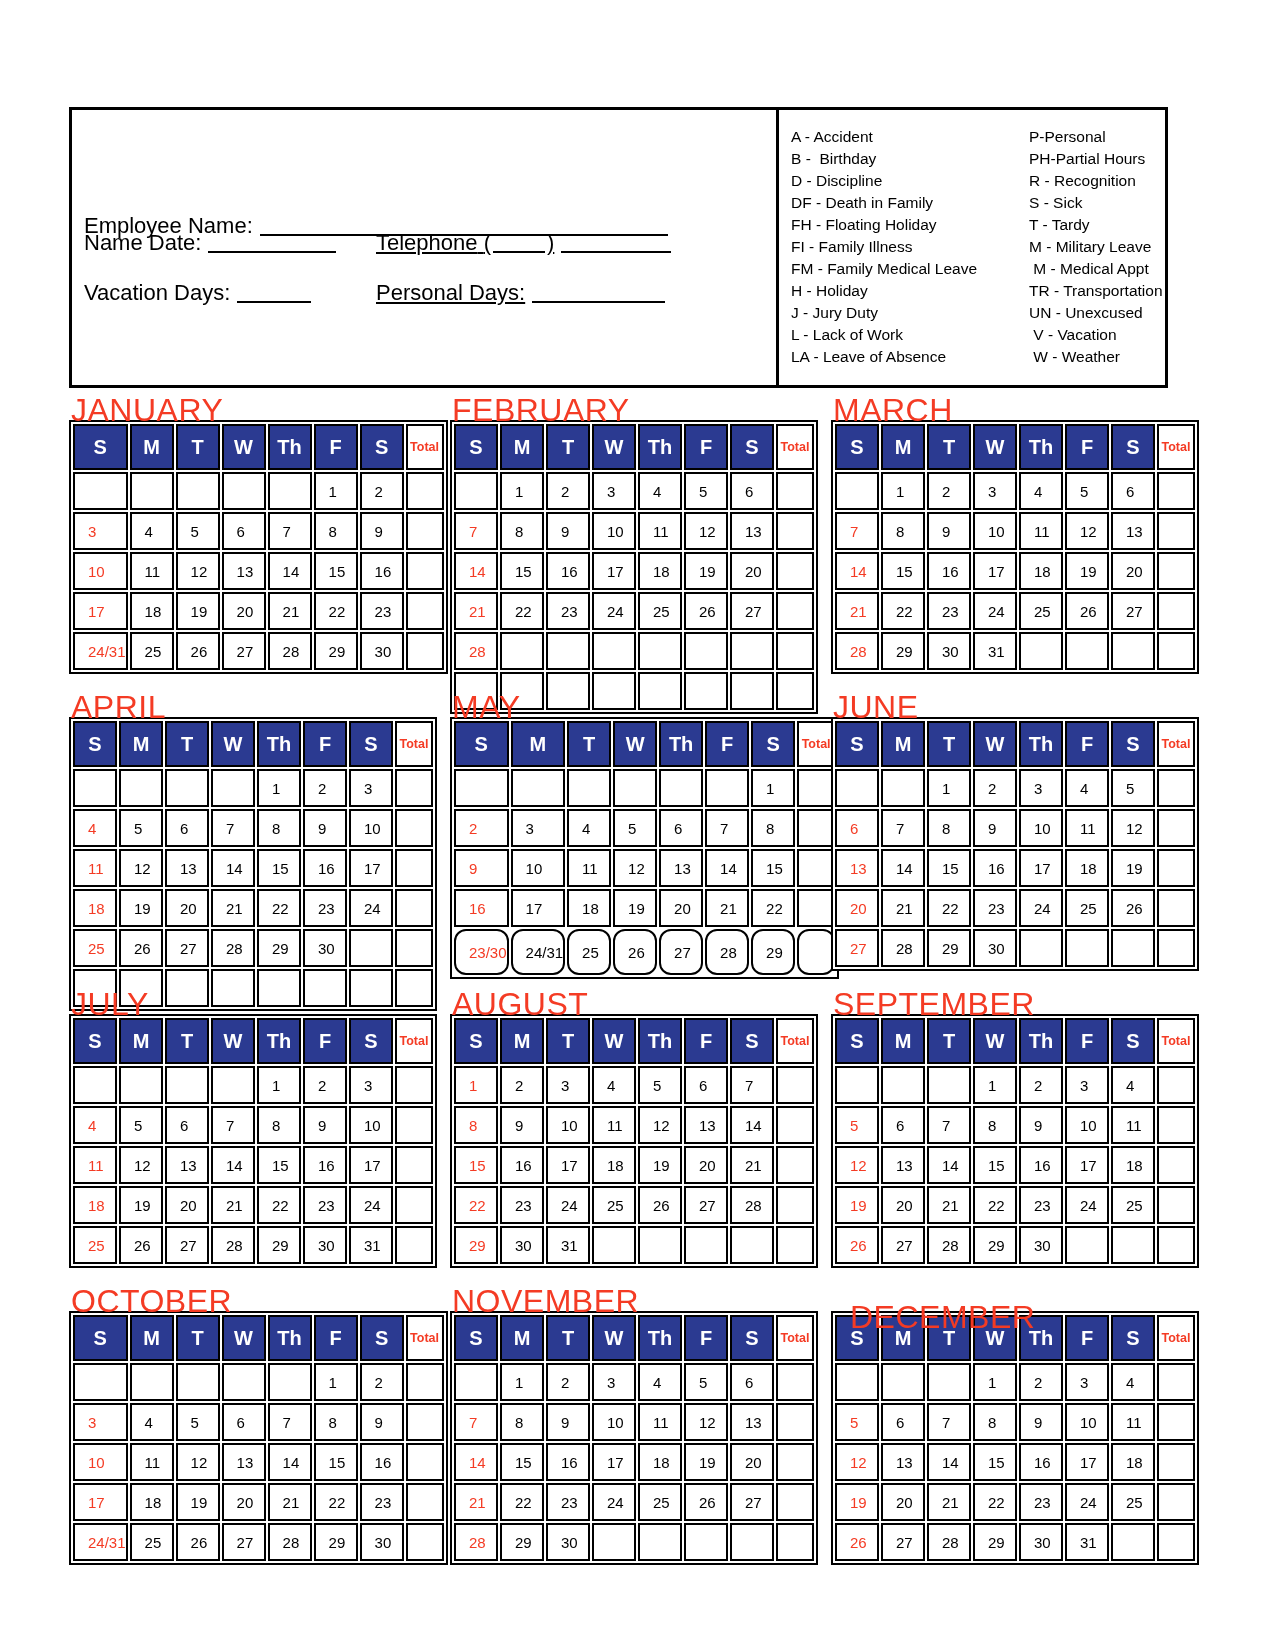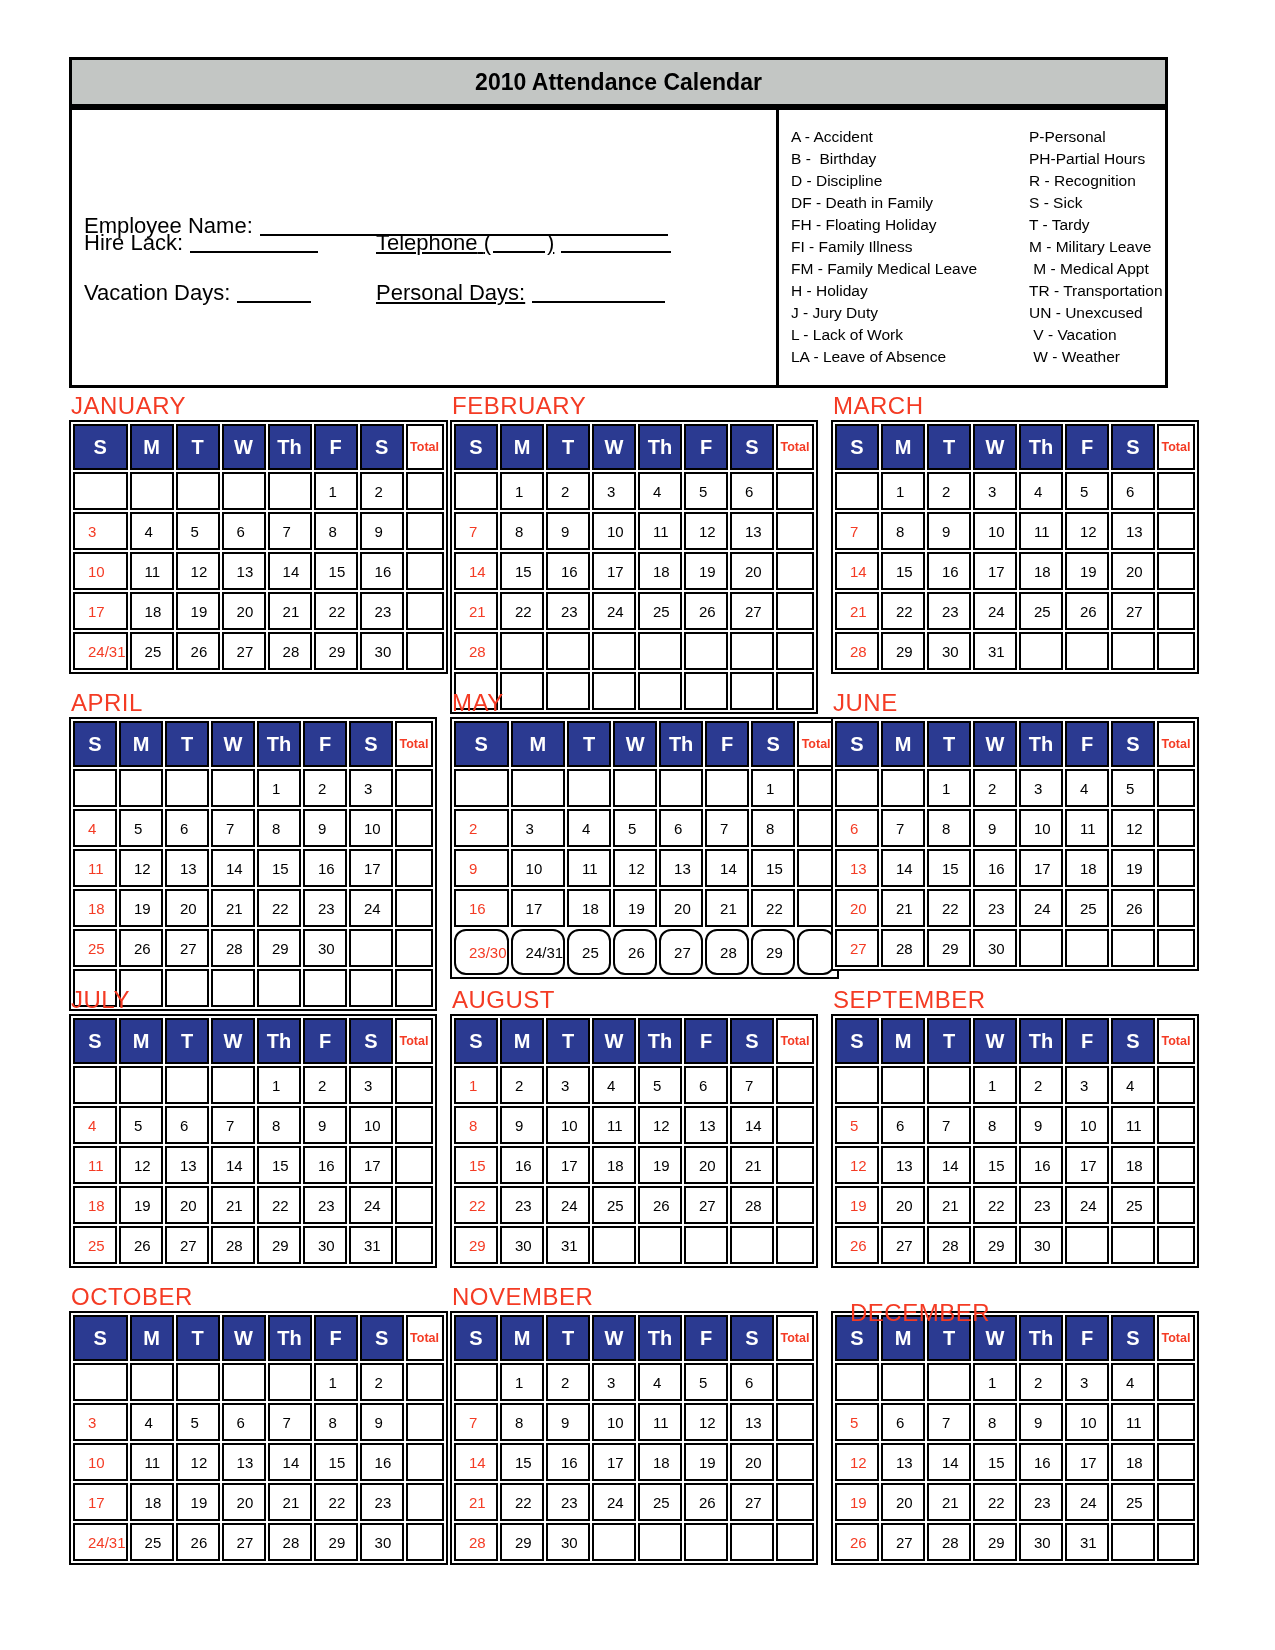--- a/index.html
+++ b/index.html
@@ -24,52 +24,49 @@
   .ln-tel{width:110px;} .ln-vac{width:74px;} .ln-pers{width:133px;}
   .ln-sick{width:133px;} .ln-leave{width:238px;}
 
   .legend-divider { position:absolute; left:704px; top:0; height:100%;
                     border-left:3px solid #000; width:0; }
   .legend { position:absolute; left:719px; top:16px; width:380px; }
   .legend-col { position:absolute; top:0; font-size:15.5px; line-height:22px; white-space:pre; }
   #legend-left { left:0; } #legend-right { left:238px; }
 
   
-  .month-title { position:absolute; font-size:24px; color:var(--red);
+  .month-title { position:absolute; font-size:32px; color:var(--red);
                  letter-spacing:0.5px; z-index:2; white-space:nowrap; }
   table.cal { position:absolute; border-collapse:separate; border-spacing:2px;
               border:2px solid #000; background:#fff; table-layout:fixed; z-index:1; }
   .cal th, .cal td { border:2px solid #000; box-sizing:border-box; overflow:hidden; background:#fff; }
   .cal th.day-h { width:44px; height:46px; background:var(--blue); color:#fff;
                   font-size:20px; font-weight:bold; text-align:center; vertical-align:middle; padding:0; }
   .cal th.total-h { width:38px; height:46px; background:#fff; color:var(--red);
                     font-size:12.5px; font-weight:bold; text-align:center; vertical-align:middle; padding:0; }
   .cal td { height:38px; font-size:15px; text-align:left; padding:0 0 0 13px;
             vertical-align:middle; white-space:nowrap; }
   .cal td.sun { color:var(--red); }
   .cal tr.tall td { height:46px;border-radius:12px; }
   .cal td.total-cell { padding:0; }
 </style>
 </head>
 <body>
 
 <div class="page">
 
-  <div class="title-bar">
-    <span>2010 Attendance Calendar</span>
-  </div>
 
   <div class="info-box">
 
     <div class="field-row" style="top:62px;margin-top:39px;">
       <span>Employee Name:</span><span class="blank-line ln-name"></span>
     </div>
 
     <div class="field-row" style="top:118px;">
-      <span>Hire Lack:</span><span class="blank-line ln-hire"></span>
+      <span>Name Date:</span><span class="blank-line ln-hire"></span>
       <span class="col2"><span>Telephone</span> <span>(</span><span class="blank-line ln-area"></span><span>)</span><span class="blank-line ln-tel"></span></span>
     </div>
 
     <div class="field-row" style="top:168px;">
       <span>Vacation Days:</span><span class="blank-line ln-vac"></span>
       <span class="col2"><span>Personal Days:</span><span class="blank-line ln-pers"></span></span>
     </div>
 
 
     <div class="legend-divider"></div>

